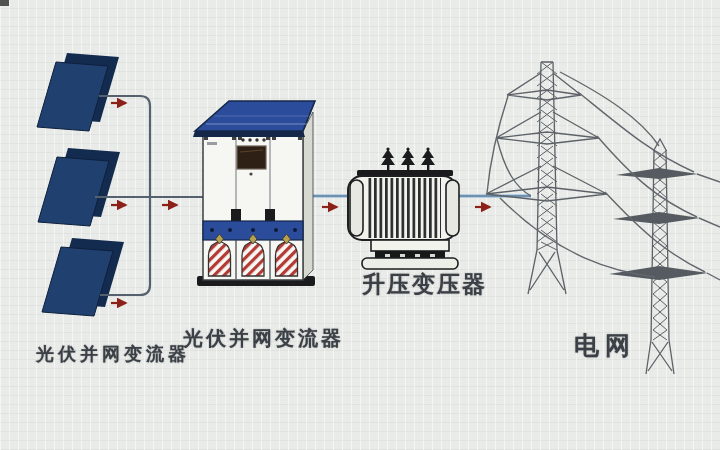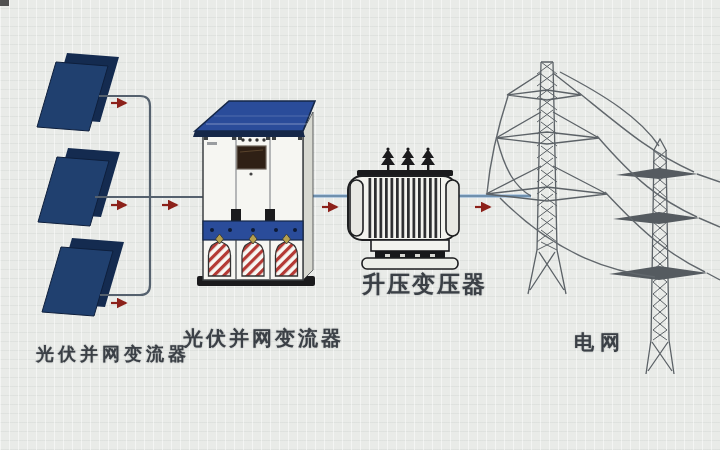--- a/index.html
+++ b/index.html
@@ -13,21 +13,21 @@
   }
   .artifact{position:absolute;left:0;top:0;width:9px;height:6px;background:#2a2a2a;opacity:.8;}
   svg{position:absolute;left:0;top:0;}
   .lbl{
     position:absolute;color:var(--c-label-text,#3b4046);font-weight:700;
     text-shadow:0 0 1.5px rgba(59,64,70,.55);white-space:nowrap;
   }
   .lbl-pv{left:36px;top:342px;font-size:18px;letter-spacing:4px;}
   .lbl-inv{left:183px;top:325px;font-size:20px;letter-spacing:3px;}
   .lbl-tr{left:362px;top:269px;font-size:23px;letter-spacing:2px;}
-  .lbl-grid{left:574px;top:329px;font-size:20px;letter-spacing:6px;}
+  .lbl-grid{left:574px;top:329px;font-size:25px;letter-spacing:6px;}
 </style>
 </head>
 <body>
 
 <div class="stage">
   <div class="artifact"></div>
 
   <svg width="720" height="450" viewBox="0 0 720 450">
     <defs>
       <marker id="arr" viewBox="0 0 10 10" refX="8.5" refY="5" markerWidth="5" markerHeight="5" orient="auto">

